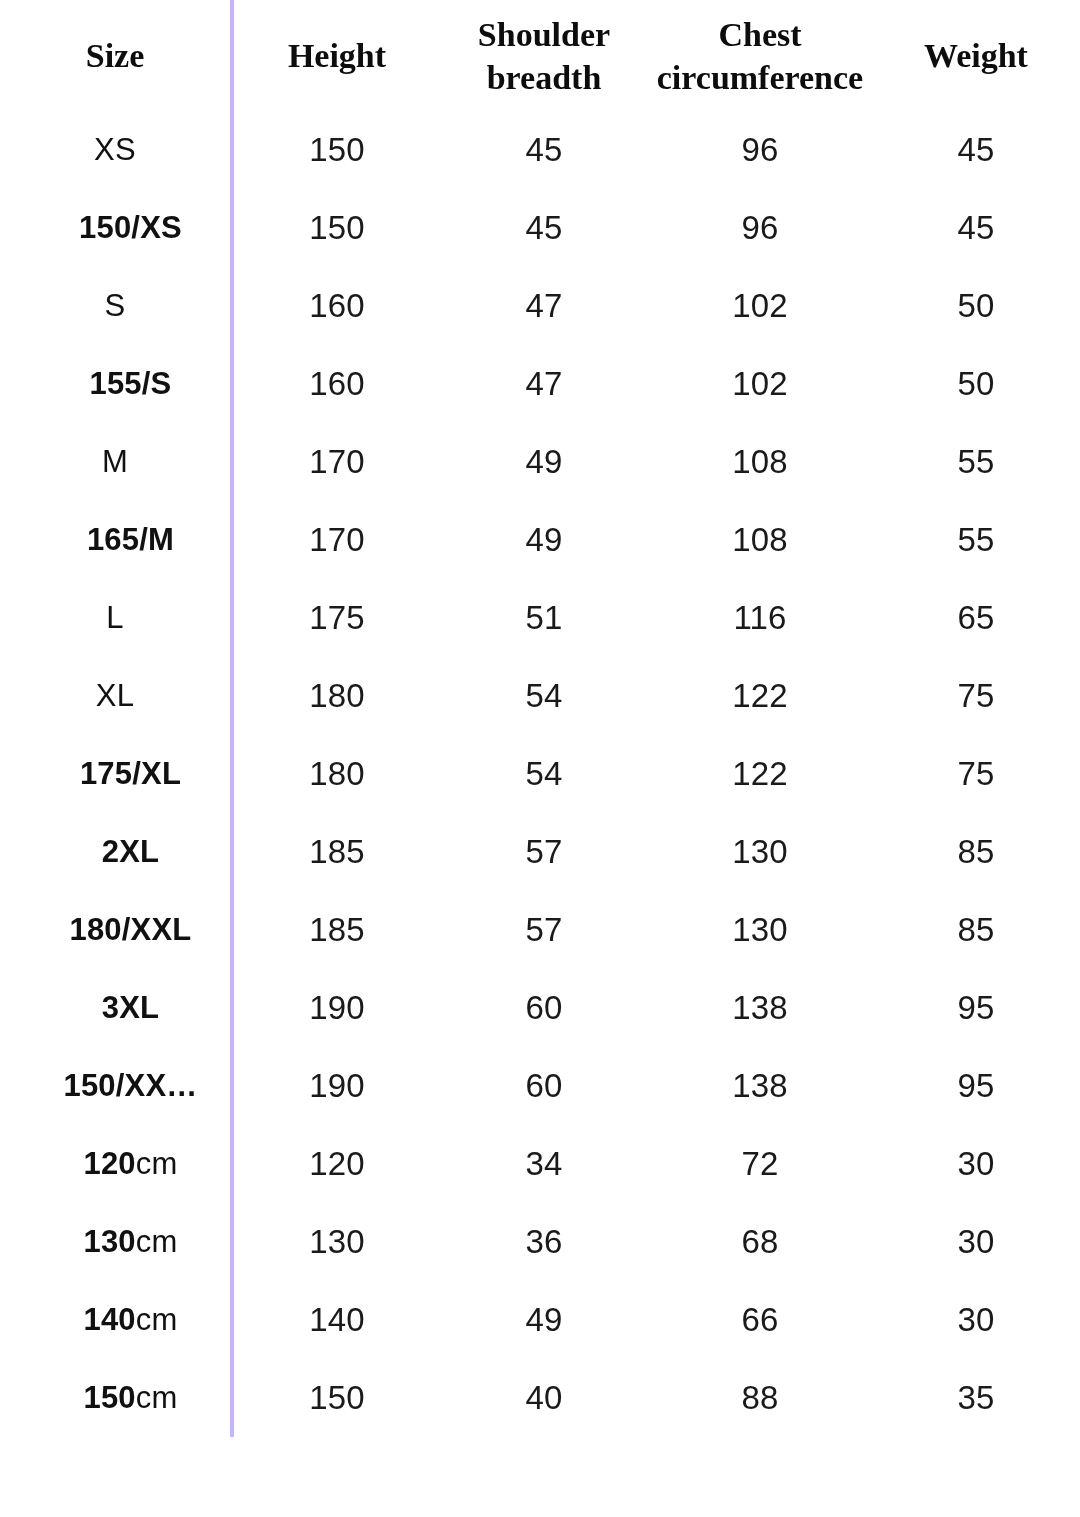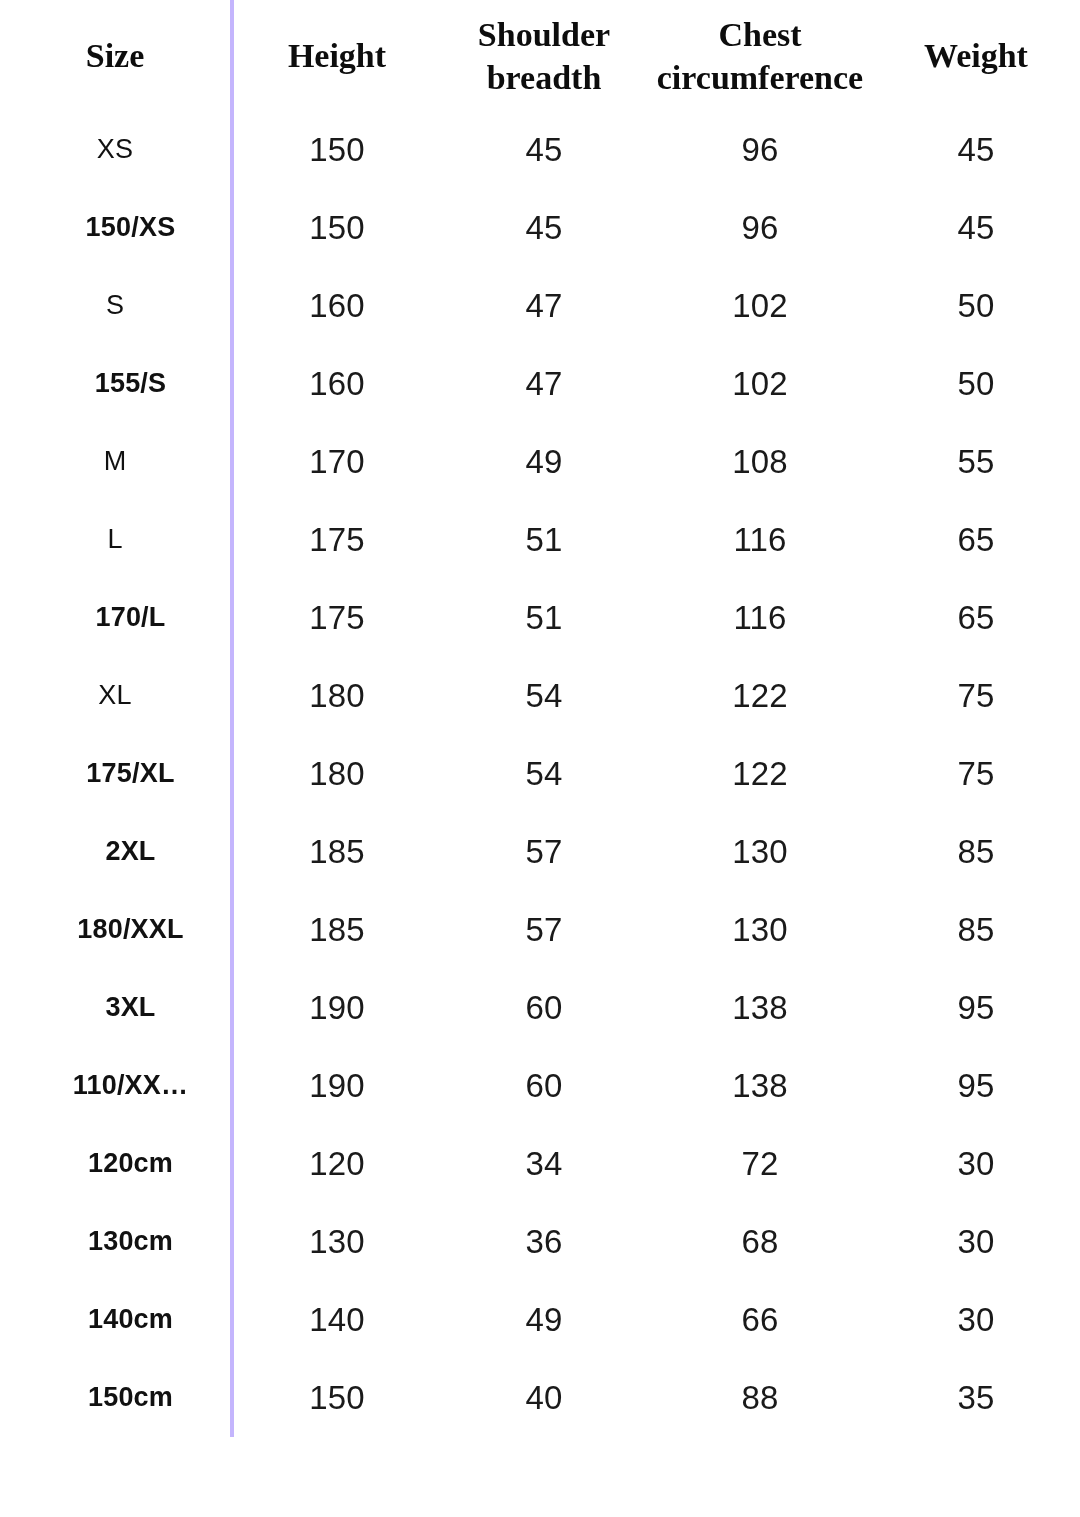--- a/index.html
+++ b/index.html
@@ -48,29 +48,29 @@
     line-height: 1.1;
     text-align: center;
     vertical-align: middle;
     height: 78px;
     padding: 0 4px;
     color: #1a1a1a;
     font-weight: 400;
     letter-spacing: 0.2px;
   }
   tbody td.size-cell {
-    font-size: 27px;
+    font-size: 31px;
     color: #111111;
   }
   tbody td.size-cell.bold {
     font-weight: bold;
     padding-left: 35px;
   }
   tbody td.size-cell .suffix {
-    font-weight: 700;
+    font-weight: 400;
   }
   
   tbody td.size-cell,
   thead th.size-head {
     border-right: 4px solid #c4b5fd;
   }
 </style>
 </head>
 <body>
 
@@ -122,34 +122,34 @@
           <td>50</td>
         </tr>
         <tr>
           <td class="size-cell"><span>M</span></td>
           <td>170</td>
           <td>49</td>
           <td>108</td>
           <td>55</td>
         </tr>
         <tr>
+          <td class="size-cell bold"><span>165/M</span></td>
+          <td>170</td>
+          <td>49</td>
+          <td>108</td>
+          <td>55</td>
+        </tr>
+        <tr>
           <td class="size-cell"><span>L</span></td>
           <td>175</td>
           <td>51</td>
           <td>116</td>
           <td>65</td>
         </tr>
         <tr>
-          <td class="size-cell bold"><span>170/L</span></td>
-          <td>175</td>
-          <td>51</td>
-          <td>116</td>
-          <td>65</td>
-        </tr>
-        <tr>
           <td class="size-cell"><span>XL</span></td>
           <td>180</td>
           <td>54</td>
           <td>122</td>
           <td>75</td>
         </tr>
         <tr>
           <td class="size-cell bold"><span>175/XL</span></td>
           <td>180</td>
           <td>54</td>
@@ -171,21 +171,21 @@
           <td>85</td>
         </tr>
         <tr>
           <td class="size-cell bold"><span>3XL</span></td>
           <td>190</td>
           <td>60</td>
           <td>138</td>
           <td>95</td>
         </tr>
         <tr>
-          <td class="size-cell bold"><span>110/XX…</span></td>
+          <td class="size-cell bold"><span>150/XX…</span></td>
           <td>190</td>
           <td>60</td>
           <td>138</td>
           <td>95</td>
         </tr>
         <tr>
           <td class="size-cell bold"><span>120</span><span class="suffix">cm</span></td>
           <td>120</td>
           <td>34</td>
           <td>72</td>

